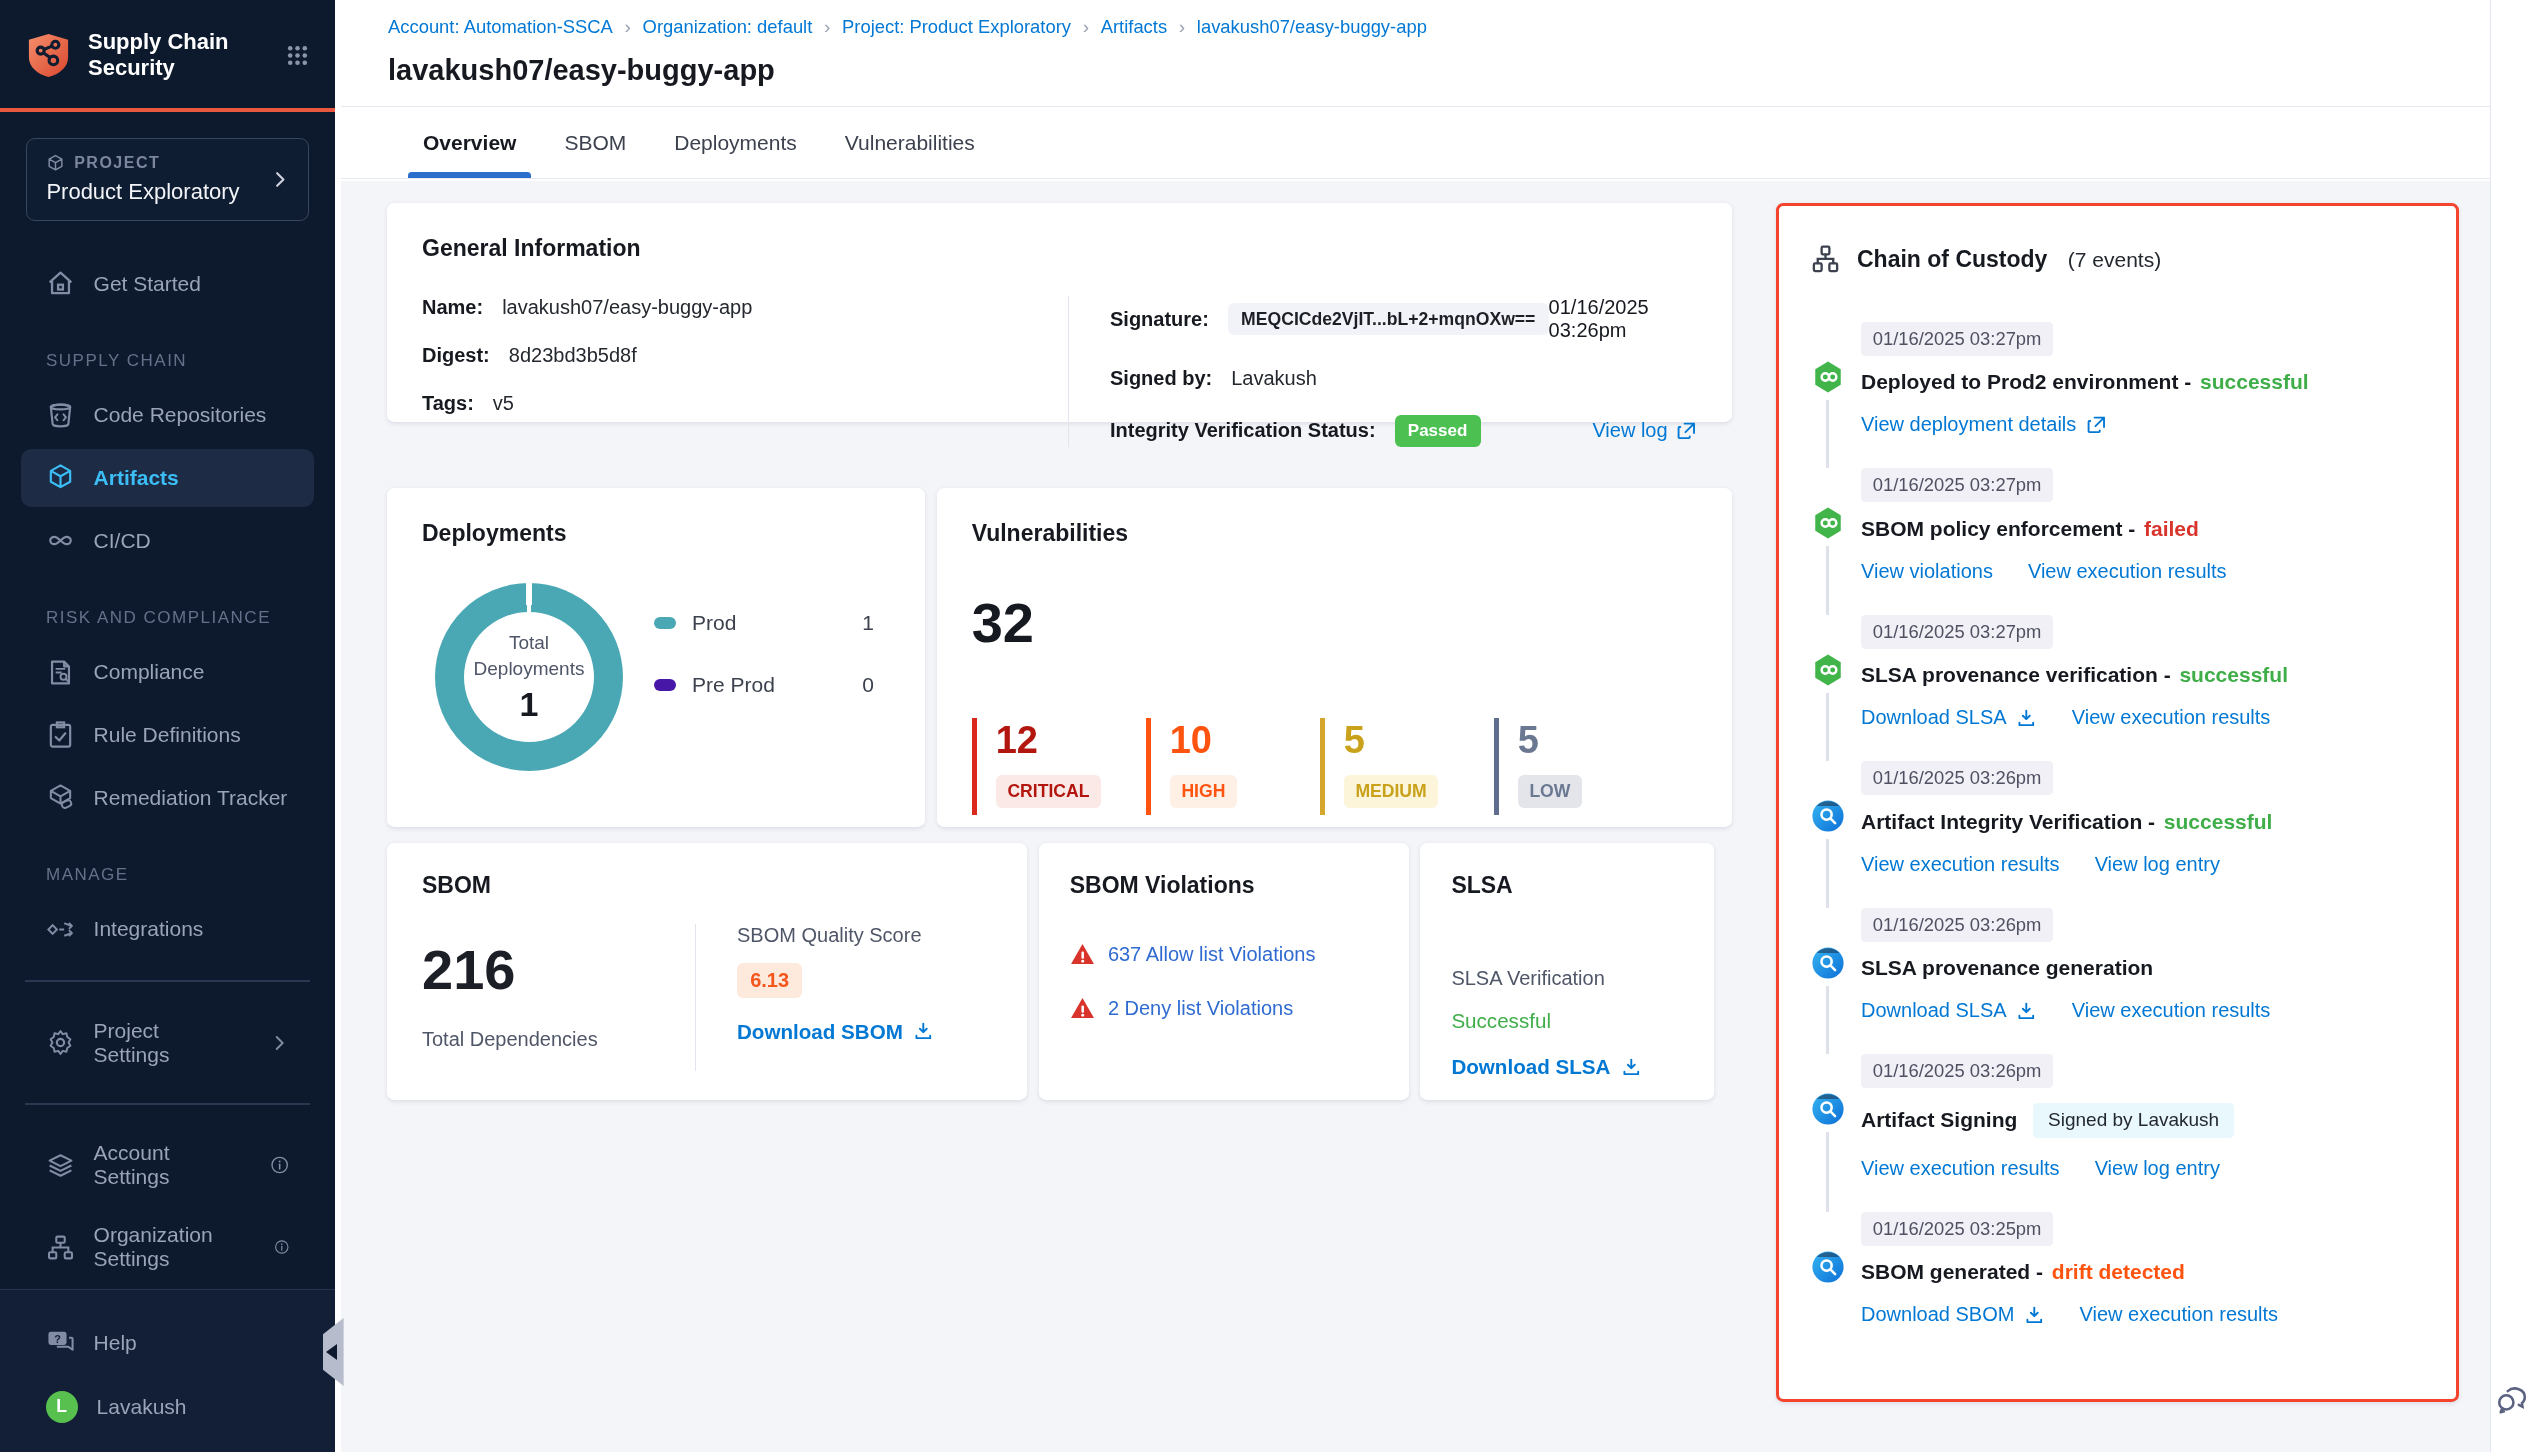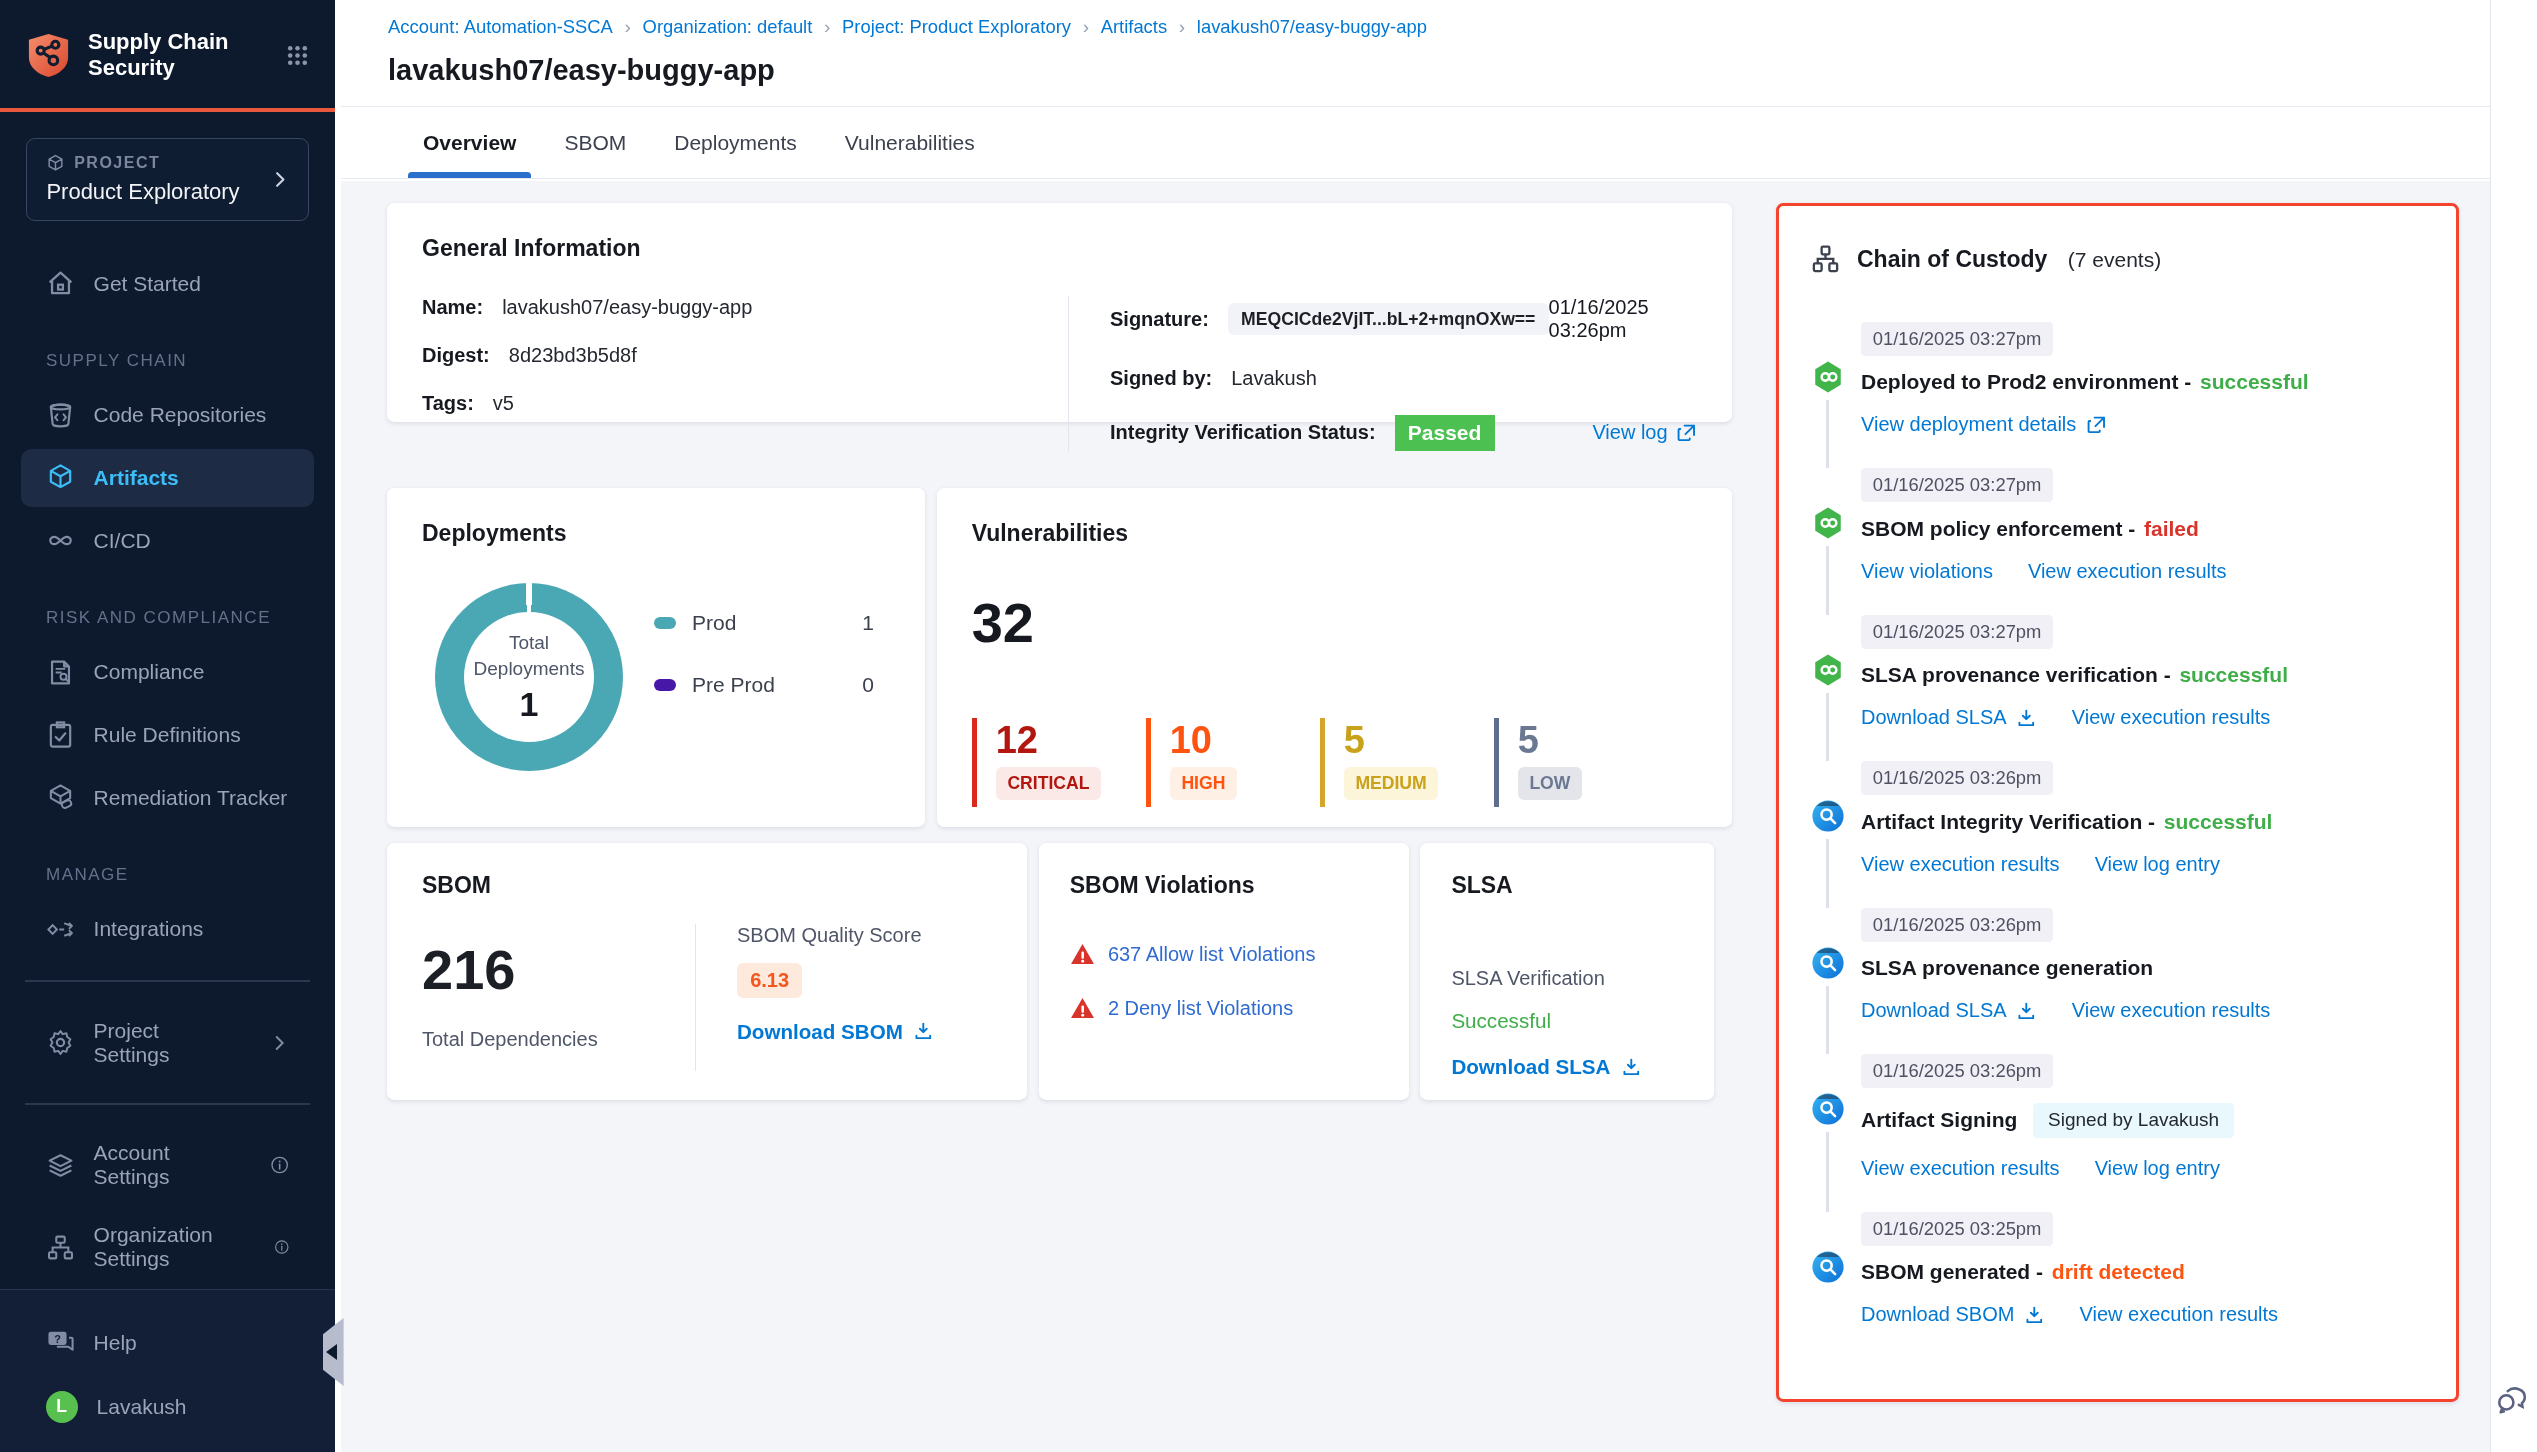--- a/index.html
+++ b/index.html
@@ -75,22 +75,22 @@
   
   .gi-card { height:219px; padding:32px 35px; position:relative; margin-bottom:66px; }
   .gi-cols { display:flex; margin-top:34px; }
   .gi-left { width:646px; }
   .gi-right { flex:1; border-left:1.5px solid #e2e5ee; padding-left:41px; }
   .gi-row { display:flex; align-items:center; margin-bottom:25px; font-size:20px; }
   .gi-label { font-weight:700; color:#16191f; margin-right:19px; white-space:nowrap; }
   .gi-val { color:#24282f; }
   .sig-pill { background:#f2f2f9; border-radius:5.9px; padding:5.9px 13.2px; font-size:17.6px; font-weight:600; }
   .gi-date { margin-left:auto; font-size:20px; color:#16191f; }
-  .passed-badge { background:#4dc052; color:#fff; font-size:21px; font-weight:700;
-    border-radius:0; padding:5.9px 13.2px; }
+  .passed-badge { background:#4dc052; color:#fff; font-size:17px; font-weight:700;
+    border-radius:6px; padding:5.9px 13.2px; }
   .viewlog { margin-left:auto; display:flex; align-items:center; gap:8.8px;
     color:#0278d5; font-size:20px; cursor:pointer; }
   .lnk-ic { width:20.6px; height:20.6px; }
 
   .row2 { display:flex; gap:11.7px; margin-bottom:16px; }
   .dep-card { width:538px; height:339px; padding:32px 35px; position:relative; }
   .vuln-card { width:795px; height:339px; padding:32px 35px; position:relative; }
 
   
   .donut-wrap { position:absolute; left:48px; top:95px; width:188px; height:188px; }
@@ -107,21 +107,21 @@
   .dot { width:22px; height:11.7px; border-radius:6.6px; margin-right:16px; flex:0 0 auto; }
   .dot.prod { background:#4aa8b4; }
   .dot.preprod { background:#4718a8; }
   .legend-val { margin-left:auto; color:#3c414e; }
 
   
   .vuln-total { font-size:56px; font-weight:700; color:#16191f; margin-top:43px; }
   .sev-row { display:flex; margin-top:63px; }
   .sev { border-left:5.1px solid; padding:2.9px 0 7.3px 19px; width:174px; }
   .sev-num { font-size:38px; font-weight:700; line-height:1; }
-  .sev-badge { display:inline-block; margin-top:8px; font-size:17.6px; font-weight:700;
+  .sev-badge { display:inline-block; margin-top:16px; font-size:17.6px; font-weight:700;
     border-radius:5.9px; padding:5.9px 11.7px;text-align:center; }
   .sev.critical { border-color:#da291c; } .sev.critical .sev-num { color:#b2160f; }
   .sev.critical .sev-badge { background:#fbe9e7; color:#b2160f; }
   .sev.high { border-color:#ff5310; } .sev.high .sev-num { color:#ff5310; }
   .sev.high .sev-badge { background:#fff0e5; color:#ff5310; }
   .sev.medium { border-color:#d4a72c; } .sev.medium .sev-num { color:#c9a11a; }
   .sev.medium .sev-badge { background:#fcf5da; color:#c9a11a; }
   .sev.low { border-color:#5f6e8c; } .sev.low .sev-num { color:#6b7891; }
   .sev.low .sev-badge { background:#e3e5eb; color:#6b7891; }
 

